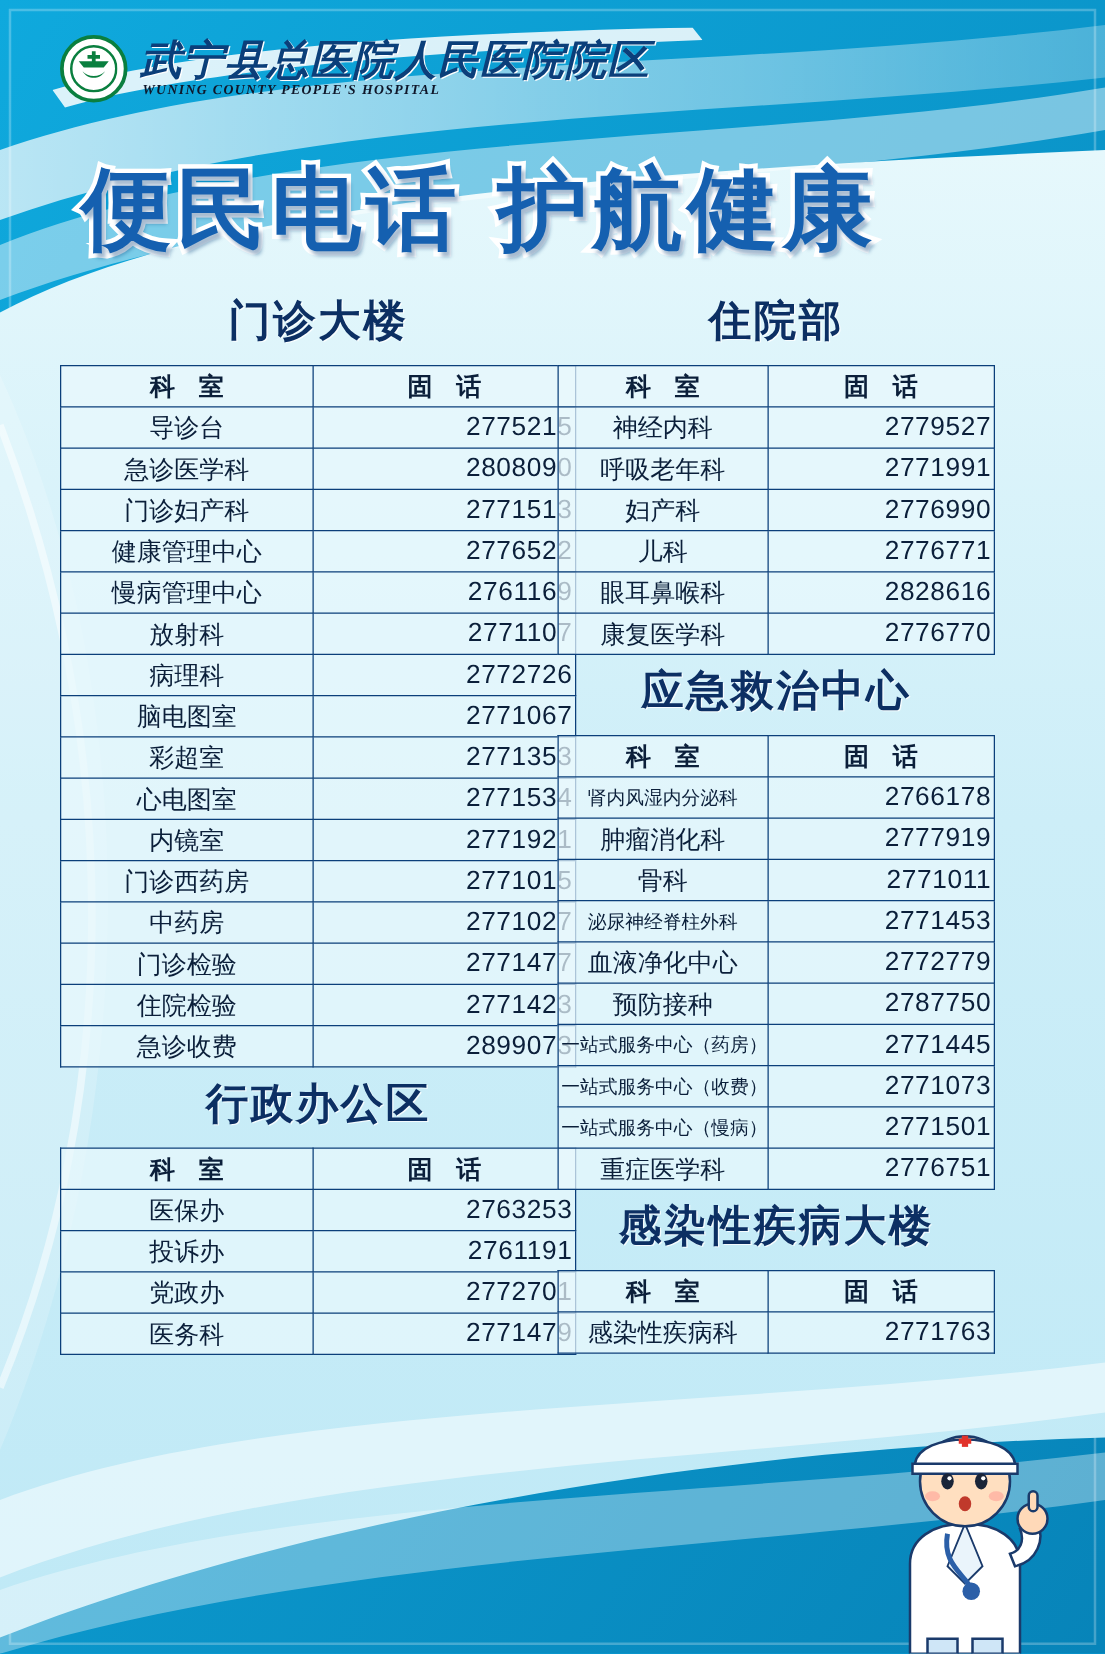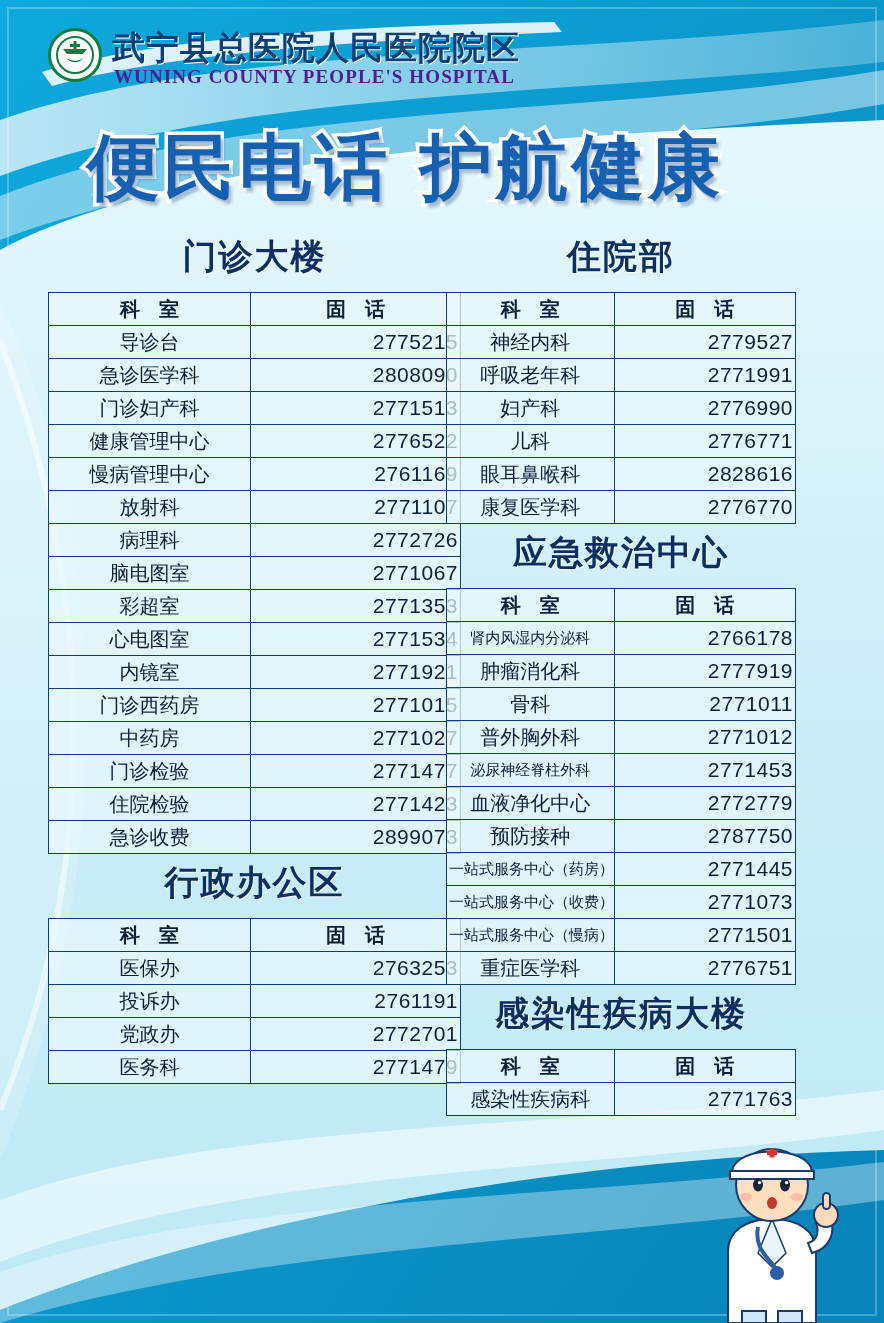--- a/index.html
+++ b/index.html
@@ -10,20 +10,21 @@
     background: #0a9fd8;
     position: relative;
     overflow: hidden;
   }
   
   #bg { position:absolute; inset:0; z-index:0; }
   
   .header {
     position:absolute; left:0; top:22px; width:884px; height:72px;
     z-index:4;
+    font-style:italic;
   }
   .logo-ribbon {
     position:absolute; left:42px; top:0px; height:66px; width:520px;
   }
   .logo-mark {
     position:absolute; left:48px; top:6px; width:54px; height:54px;
     border-radius:50%;
     background:#ffffff;
     border:3px solid #0a7f3f;
     display:flex; align-items:center; justify-content:center;
@@ -33,28 +34,28 @@
     position:absolute; left:112px; top:4px;
     font-family:"DejaVu Sans", sans-serif;
     font-size:33px; font-weight:bold; color:#0b3f7a;
     letter-spacing:1px;
     text-shadow: 1px 1px 0 #ffffff;
     white-space:nowrap;
   }
   .logo-en {
     position:absolute; left:114px; top:44px;
     font-family:"Liberation Serif", serif;
-    font-size:19px; font-weight:bold; color:#4c1d95;
+    font-size:11px; font-weight:bold; color:#0f172a;
     letter-spacing:1.1px;
     white-space:nowrap;
   }
   
   .main-title {
     position:absolute; left:0; top:120px; width:724px;
-    text-align:right; z-index:4;
+    text-align:center; z-index:4;
     font-family:"DejaVu Sans", sans-serif;
     font-size:72px; font-weight:bold;
     color:#1560b0;
     letter-spacing:4px;
     -webkit-text-stroke: 7px #ffffff;
     paint-order: stroke fill;
     text-shadow: 3px 4px 3px rgba(0,60,120,.35);
     white-space:nowrap;
     padding-left:43px;
   }
@@ -321,24 +322,20 @@
         </tr>
         <tr>
           <td>肿瘤消化科</td>
           <td class="num">2777919</td>
         </tr>
         <tr>
           <td>骨科</td>
           <td class="num">2771011</td>
         </tr>
         <tr>
-          <td>普外胸外科</td>
-          <td class="num">2771012</td>
-        </tr>
-        <tr>
           <td class="small">泌尿神经脊柱外科</td>
           <td class="num">2771453</td>
         </tr>
         <tr>
           <td>血液净化中心</td>
           <td class="num">2772779</td>
         </tr>
         <tr>
           <td>预防接种</td>
           <td class="num">2787750</td>

